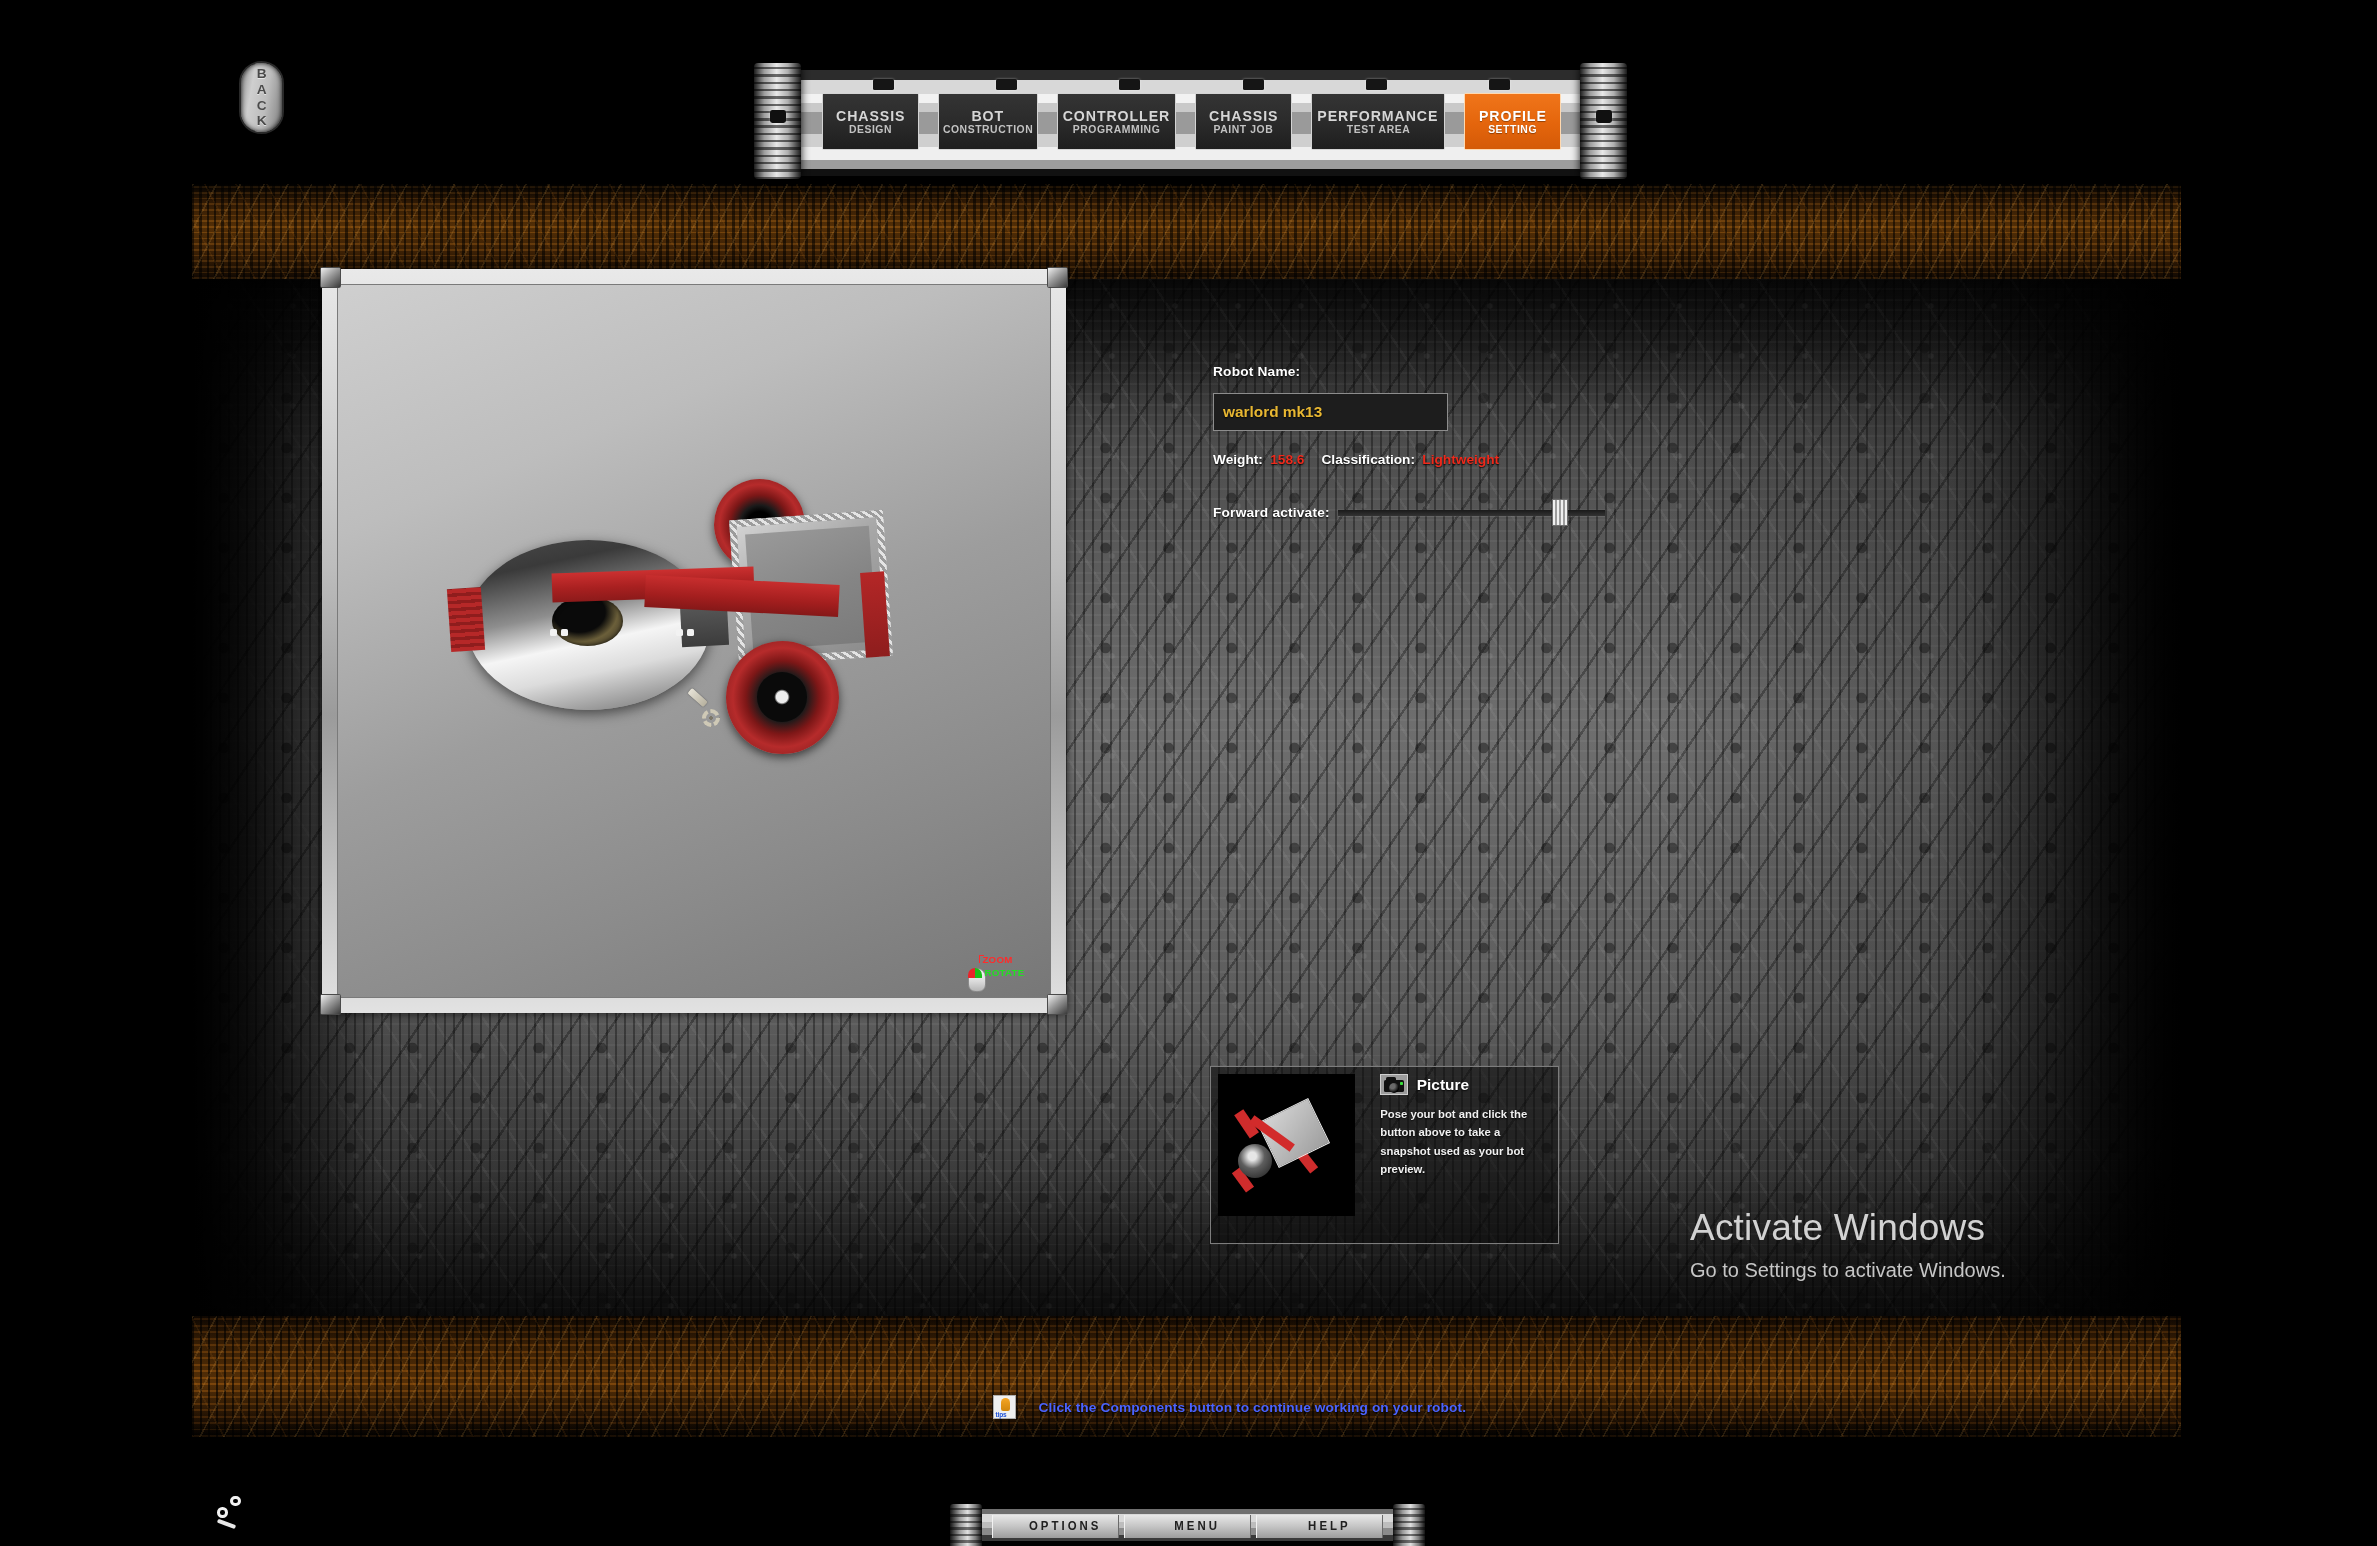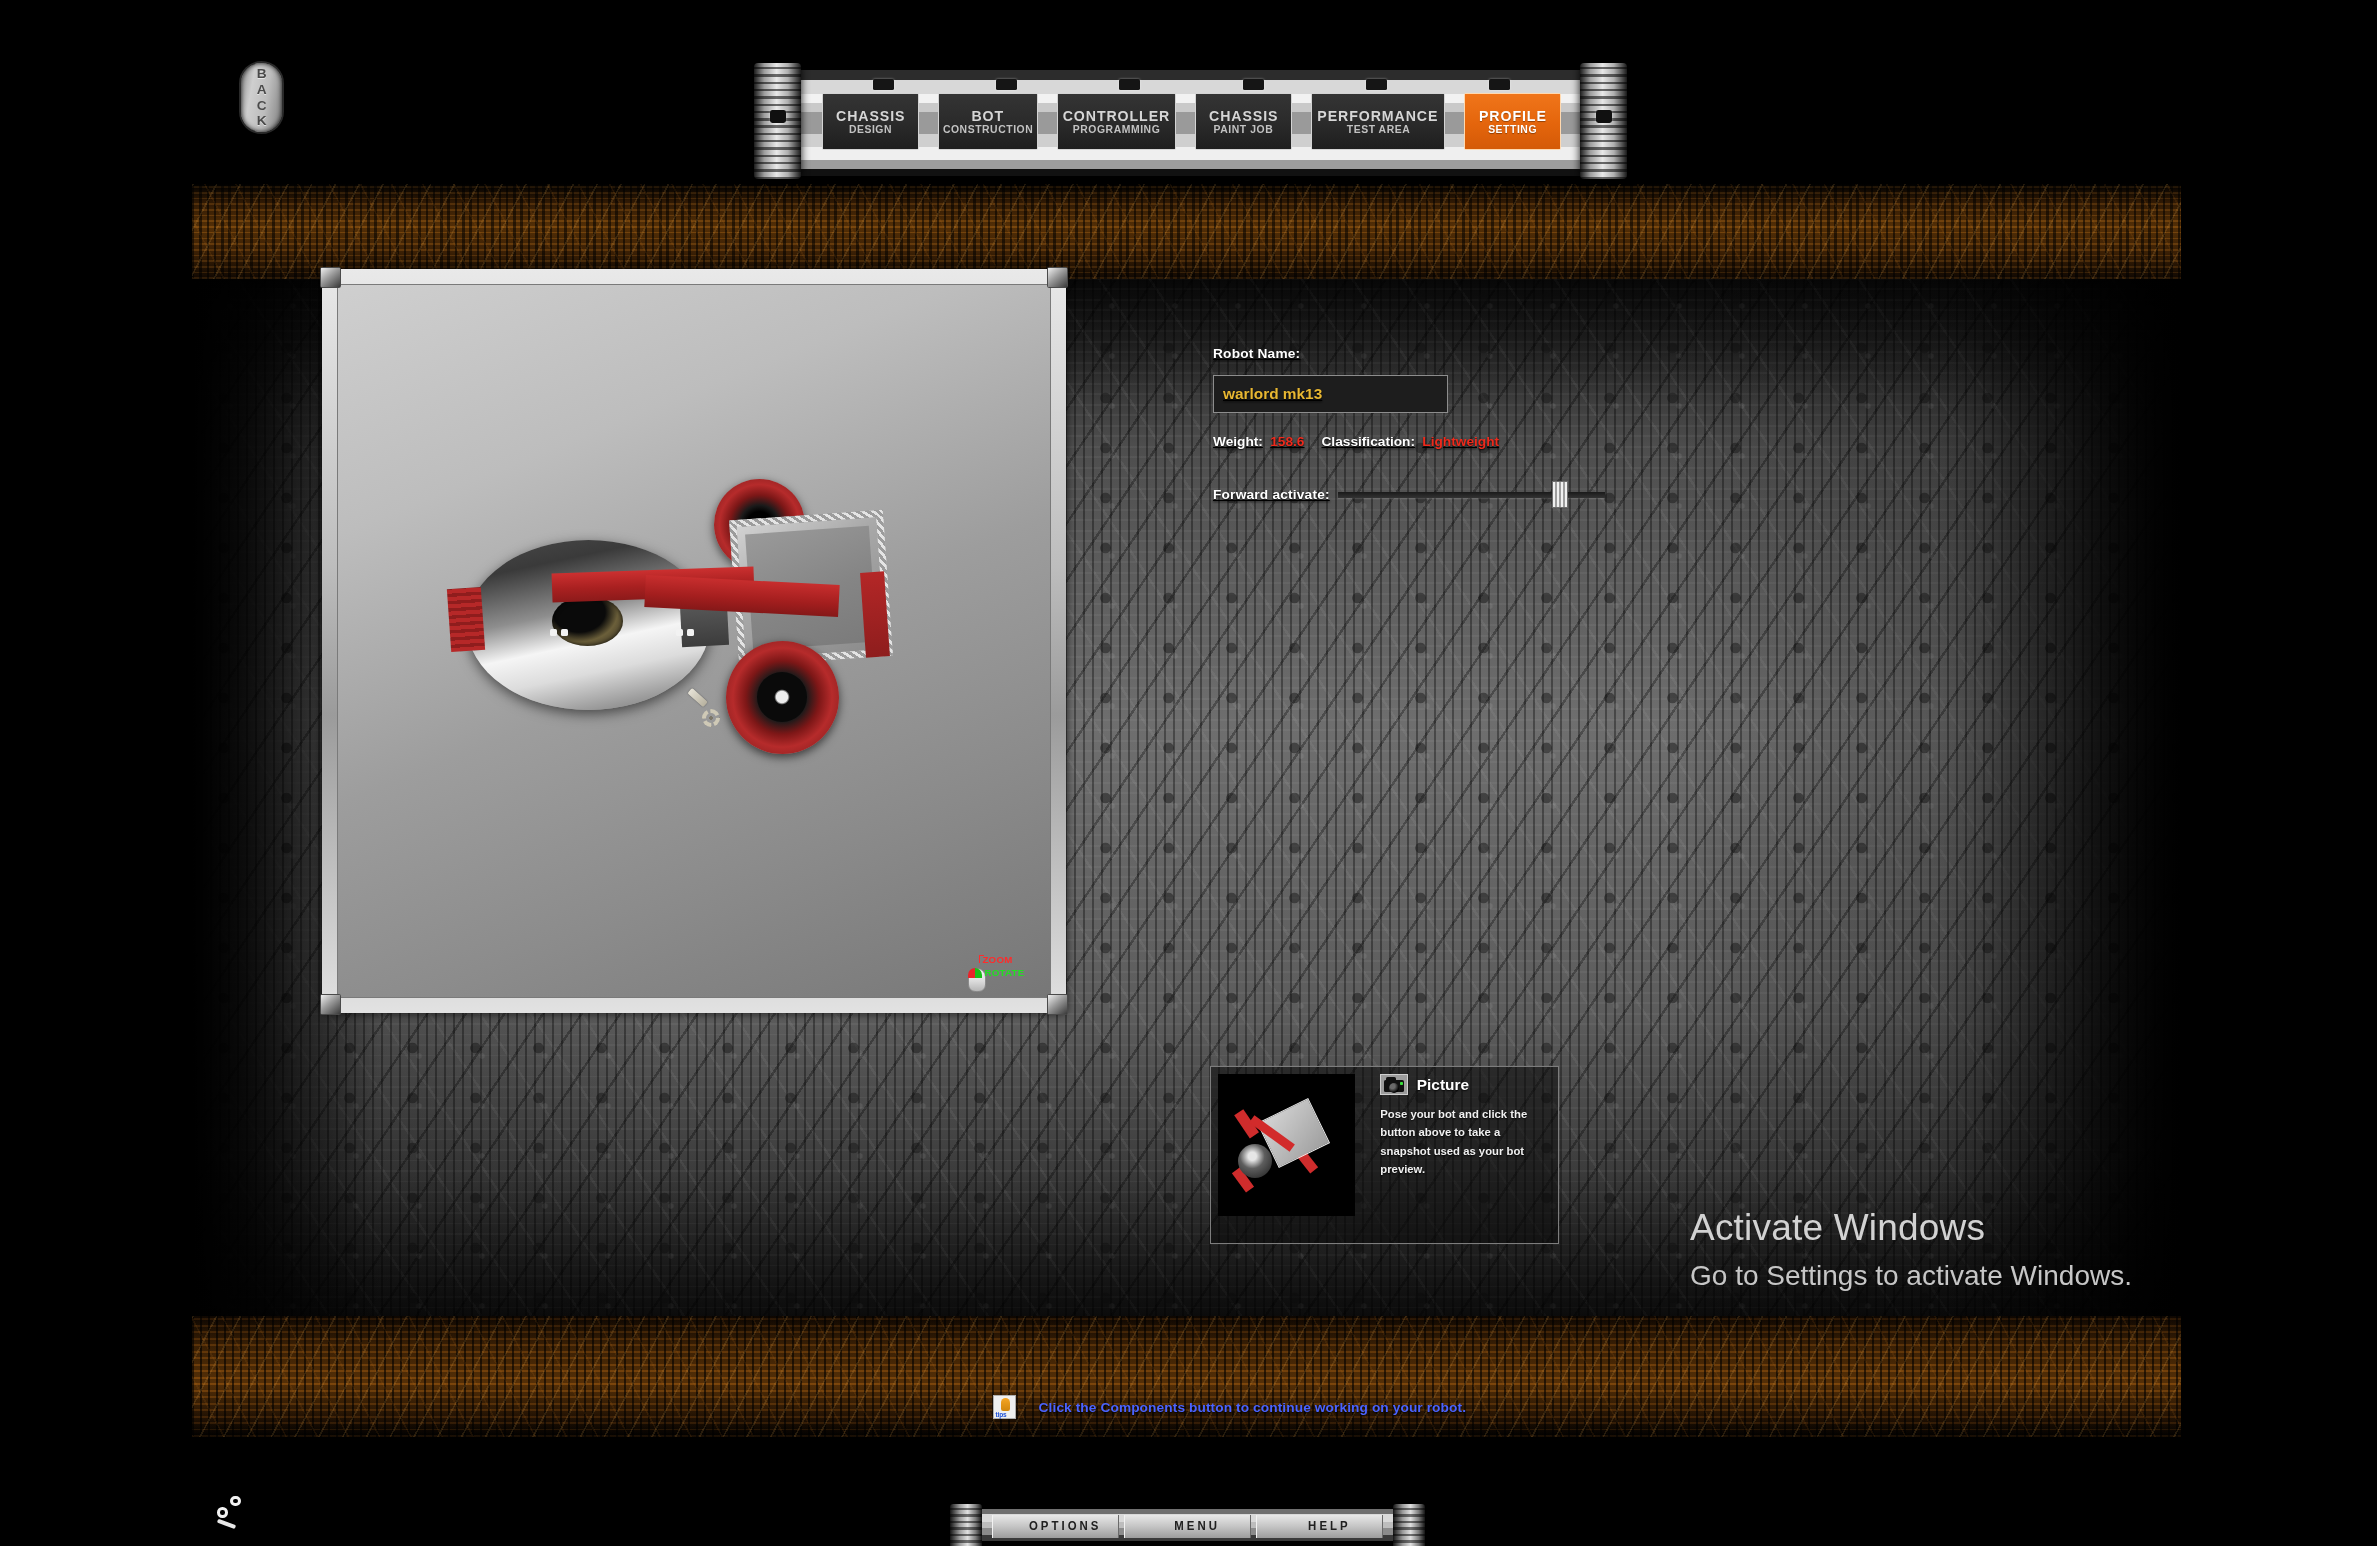--- a/index.html
+++ b/index.html
@@ -176,21 +176,21 @@
   .vp-hint .mb-r { position:absolute; left:38px; top:14.6px; width:6.5px; height:9.7px;
     background:#18c018; border-radius:0 8px 0 0; }
   .vp-hint .lz { position:absolute; left:45px; top:0px; font-size:9.7px; font-weight:bold;
     color:#ff2b2b; letter-spacing:0.3px; }
   .vp-hint .lr { position:absolute; left:47px; top:13px; font-size:9.7px; font-weight:bold;
     color:#21e021; letter-spacing:0.3px; }
   .vp-hint .tick { position:absolute; left:42px; top:1.6px; width:4.9px; height:8px;
     border-left:1.6px solid #ff2b2b; border-top:1.6px solid #ff2b2b; }
 
   
-  .form { position:absolute; left:1213px; top:346px; width:501px;text-decoration:underline; }
+  .form { position:absolute; left:1213px; top:364px; width:501px; }
   .lbl { font-size:13.7px; font-weight:bold; color:#fff; letter-spacing:0.2px;
     text-shadow:0 0.8px 1.6px rgba(0,0,0,.95); }
   .name-input { margin-top:13.7px; width:235px; height:38px; background:#1d1d1d;
     border:1.6px solid #8d8d8d; display:flex; align-items:center; padding:0 9px; }
   .name-input span { font-size:15.4px; font-weight:bold; color:#e8b732;
     text-shadow:0 0.8px 1.6px rgba(0,0,0,.9); }
   .stats { margin-top:21px; display:flex; align-items:center; gap:7.3px; white-space:nowrap; }
   .stats .k { font-size:13.7px; font-weight:bold; color:#fff; text-shadow:0 0.8px 1.6px rgba(0,0,0,.95); }
   .stats .v { font-size:13.7px; font-weight:bold; color:#ee2a1c; text-shadow:0 0.8px 1.6px rgba(0,0,0,.95); }
   .heading-row { margin-top:32px; display:flex; align-items:center; }
@@ -233,21 +233,21 @@
     background:#39e03a; border-radius:0.8px; }
   .cam-icon .hump { position:absolute; left:4.9px; top:1.6px; width:9.7px; height:4px; background:#111;
     border-radius:1.6px 1.6px 0 0; }
   .pic-title { font-size:15.4px; font-weight:bold; color:#fff; text-shadow:0 0.8px 1.6px rgba(0,0,0,.9); }
   .pic-desc { margin-top:9.7px; font-size:11.3px; font-weight:bold; color:#f0f0f0; line-height:1.62;
     text-shadow:0 0.8px 1.6px rgba(0,0,0,.9); max-width:158px; }
 
   
   .watermark { position:absolute; left:1690px; top:1205px; width:453px; color:#d2d2d2; }
   .wm1 { font-size:37px; font-weight:normal; letter-spacing:0.2px; line-height:1.25; }
-  .wm2 { font-size:28px; font-weight:normal; line-height:1.28; margin-top:6.5px; color:#c6c6c6; }
+  .wm2 { font-size:20px; font-weight:normal; line-height:1.28; margin-top:6.5px; color:#c6c6c6; }
 
   
   .tips { position:absolute; left:993px; top:1395px; display:flex; align-items:center; gap:23px; }
   .tips-icon { width:22.6px; height:24px; background:#efefef; border:0.8px solid #aeaeae;
     position:relative; flex:0 0 auto; }
   .tips-icon .bulb { position:absolute; left:6.5px; top:2.4px; width:9.7px; height:13px;
     border-radius:4.9px 4.9px 2.4px 2.4px; background:linear-gradient(180deg,#f5a623,#d1860c); }
   .tips-icon .txt { position:absolute; left:1.6px; bottom:0px; font-size:6.5px; font-weight:bold;
     color:#1b4fd8; letter-spacing:-0.2px; }
   .tips-text { font-size:13.7px; font-weight:bold; color:#4a63ff; letter-spacing:0.1px;

